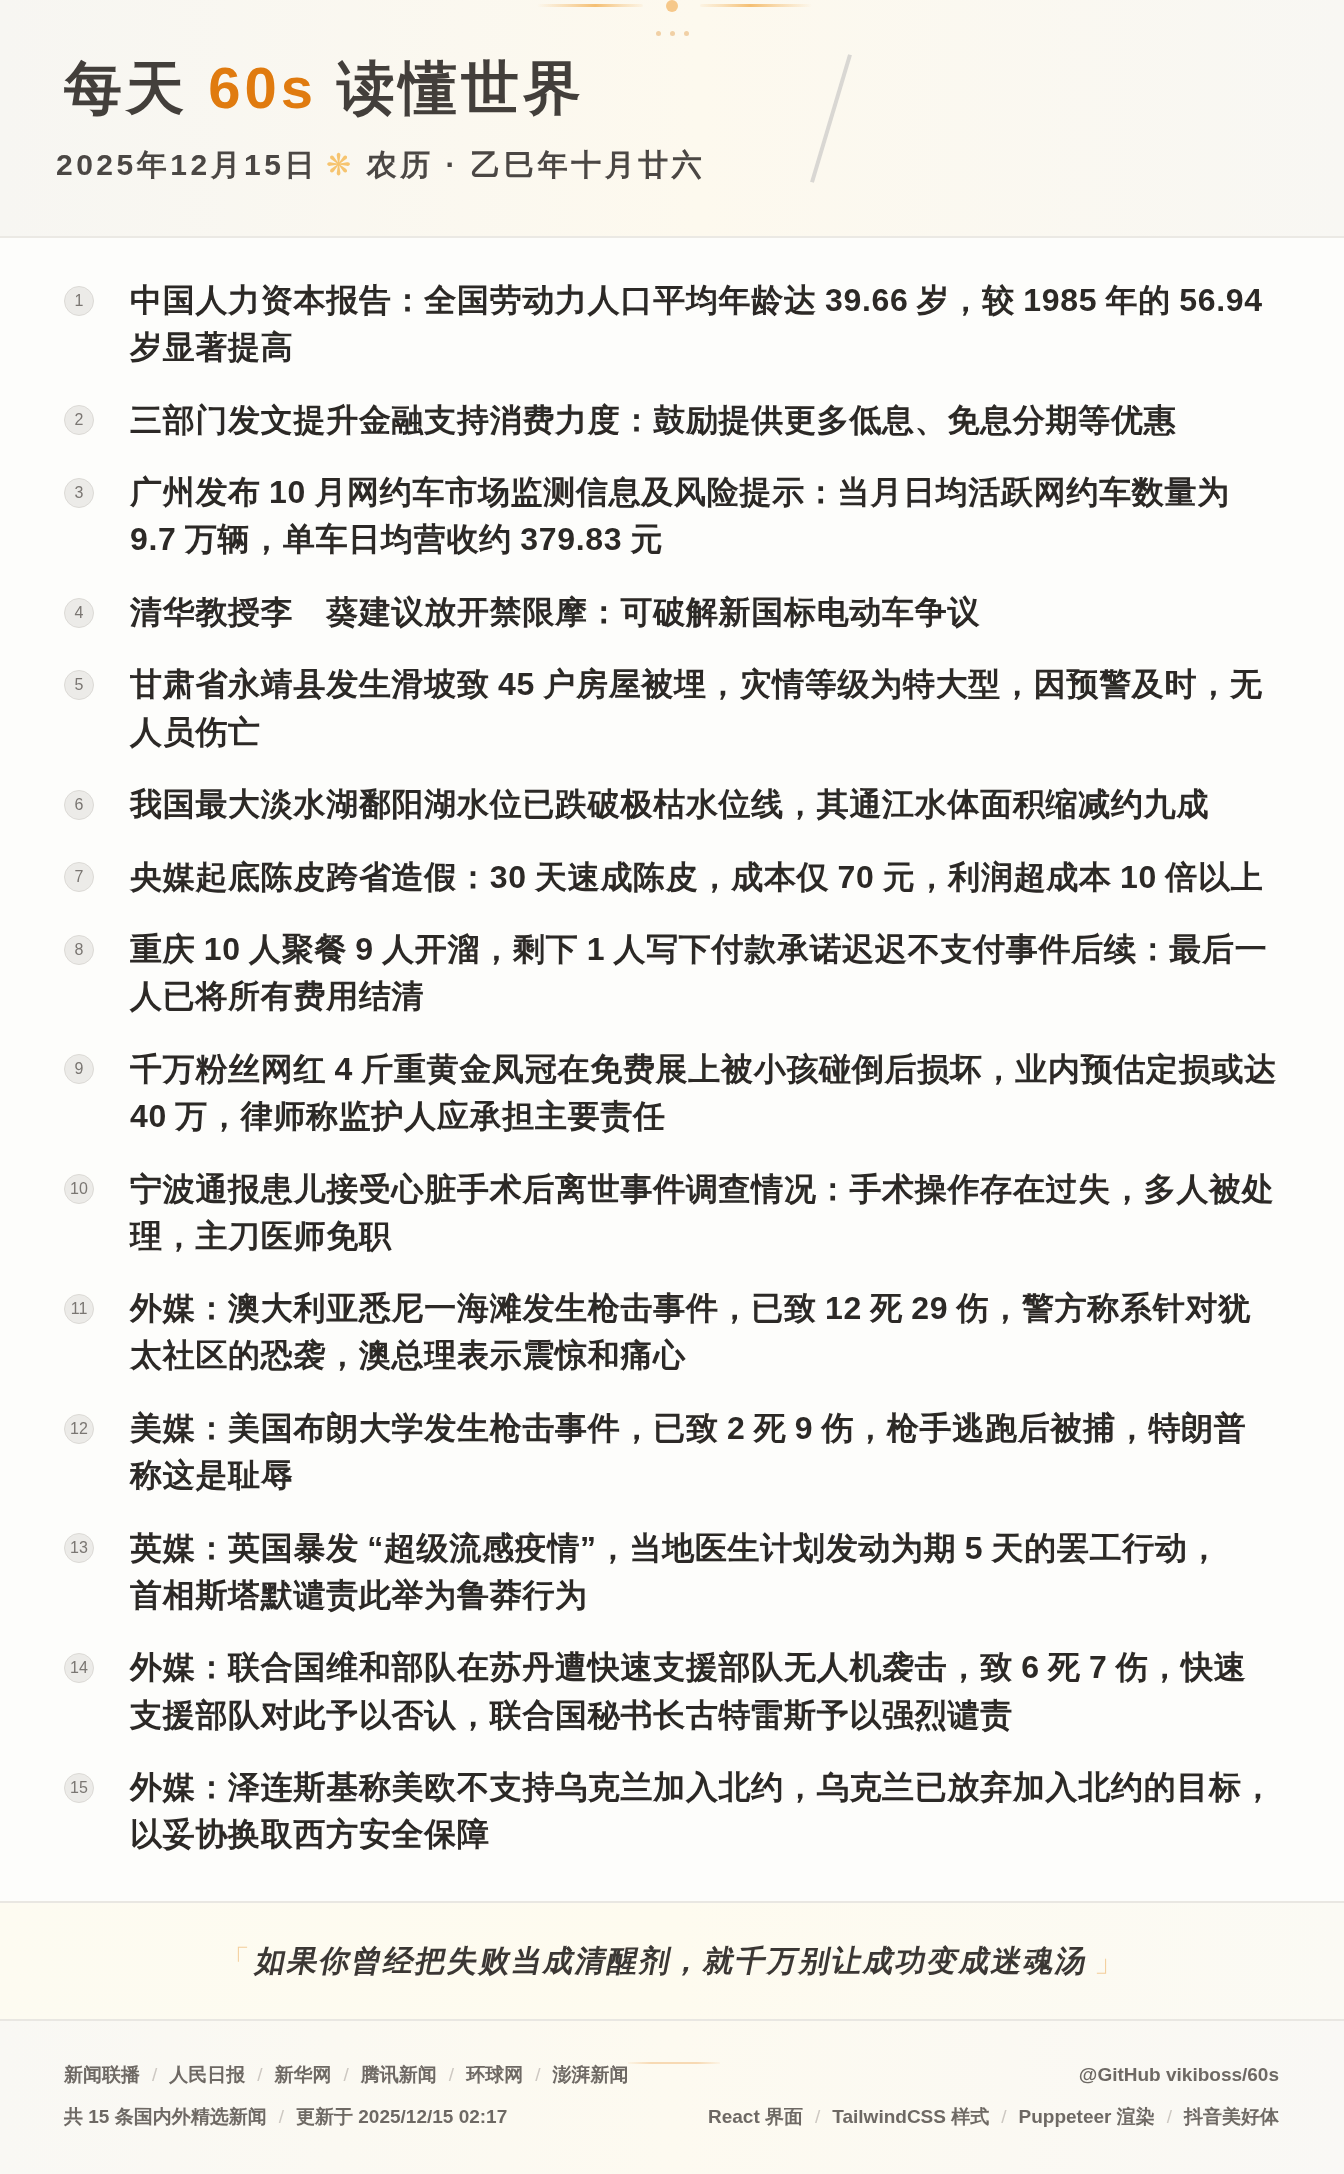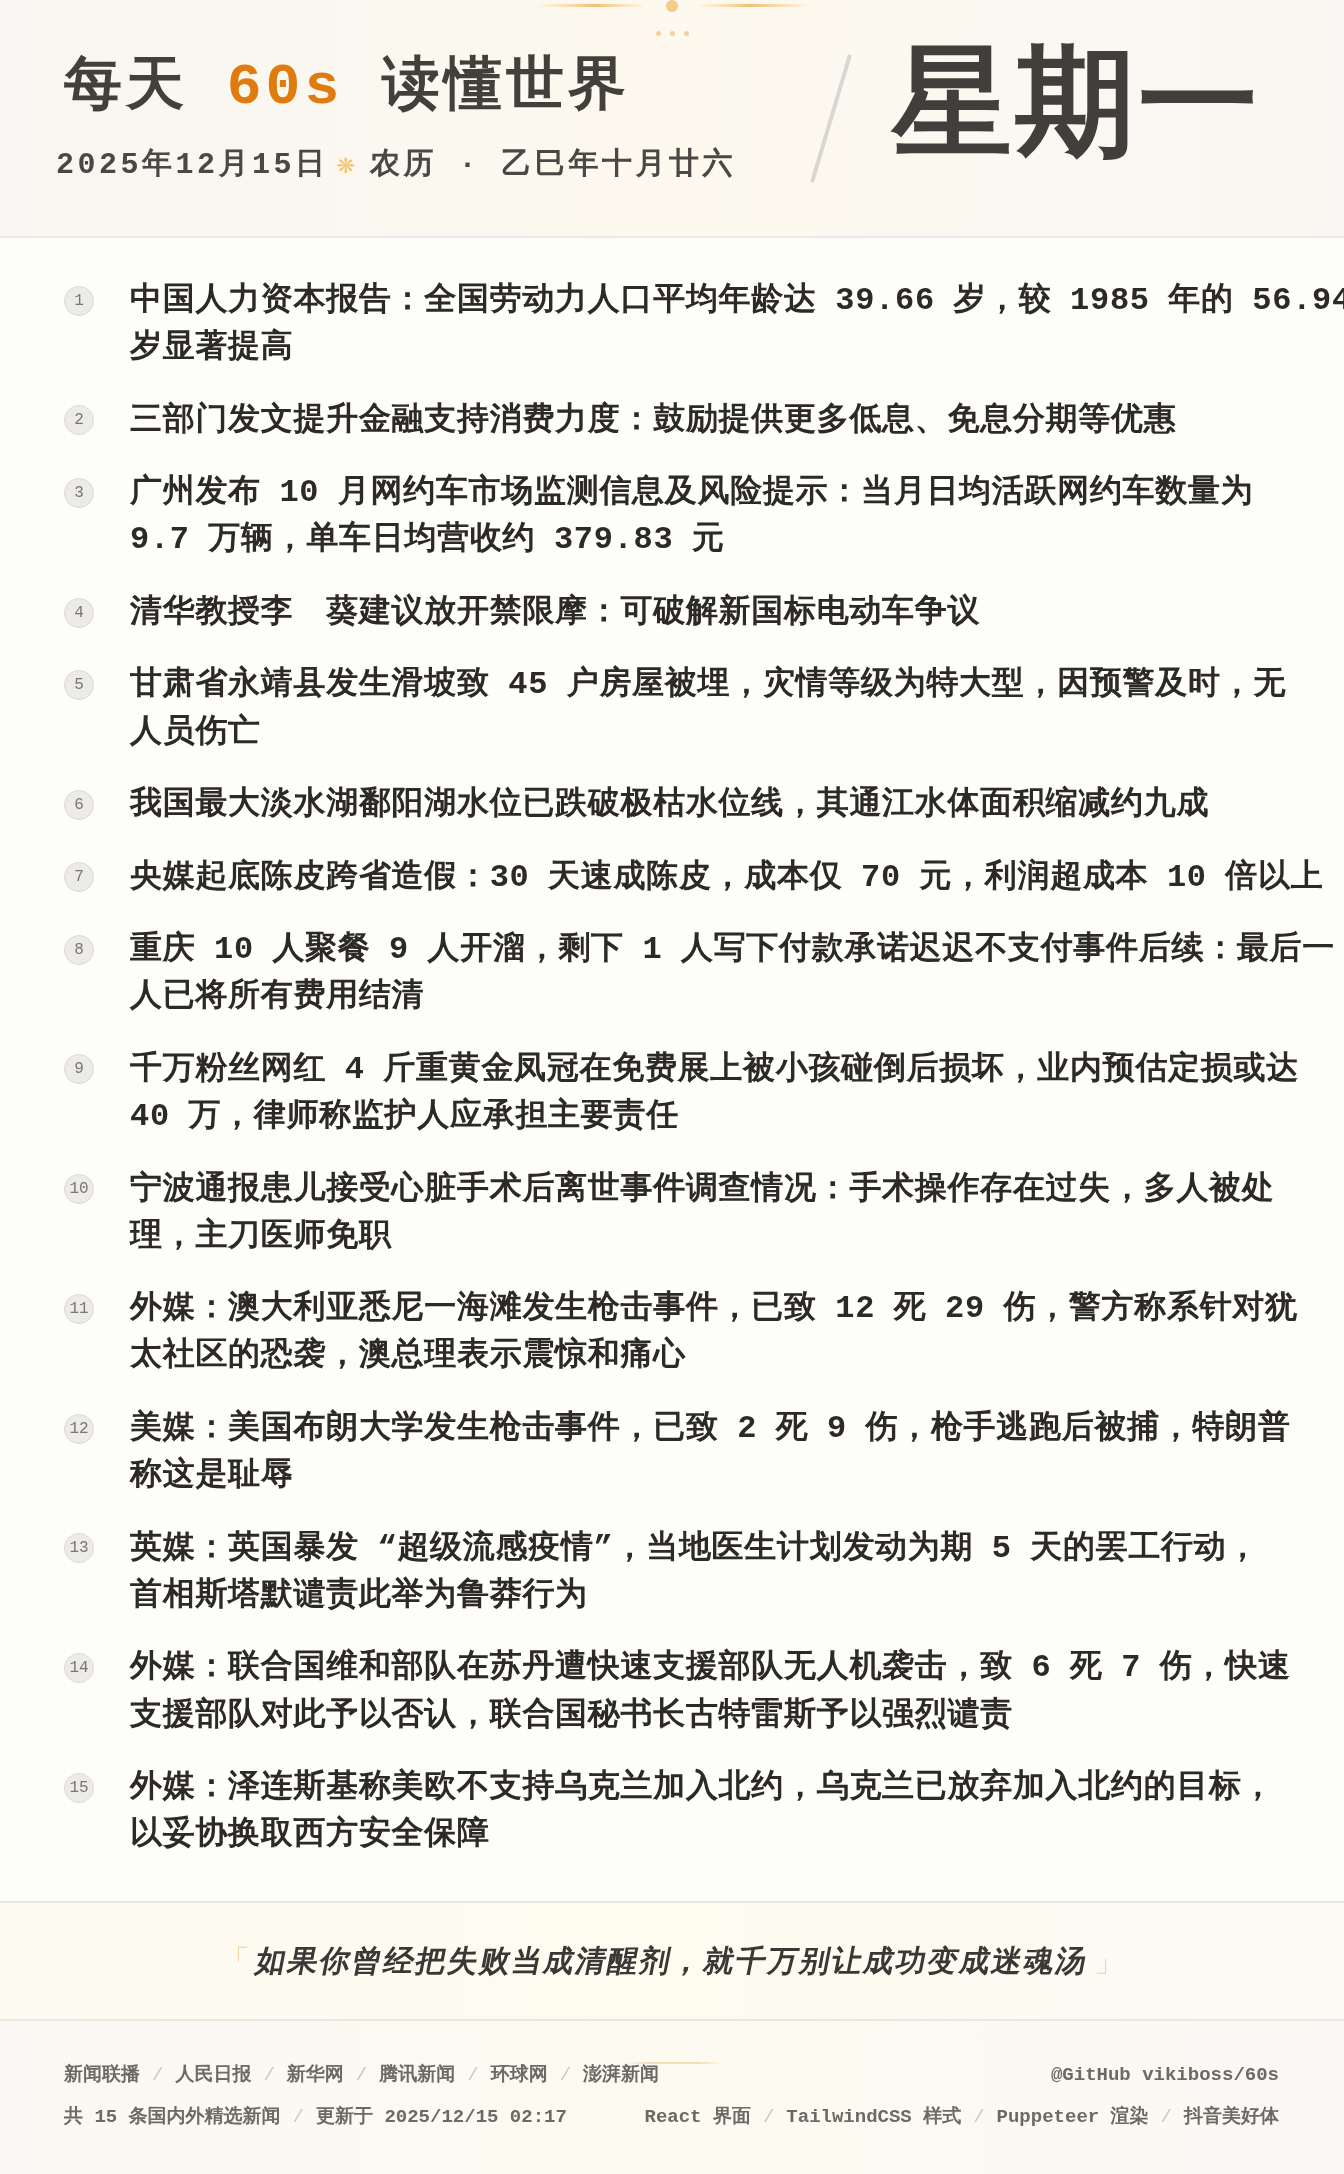--- a/index.html
+++ b/index.html
@@ -1,19 +1,19 @@
 <!DOCTYPE html>
 <html><head>
 <meta charset="utf-8">
 <style>
   html, body { margin: 0; padding: 0; }
   body { width: 1344px; height: 2174px; overflow: hidden; background: #fdfdfb; }
   .page {
     position: relative; width: 1344px; height: 2174px; overflow: hidden;
-    font-family: Liberation Mono, monospace;
+    font-family: Liberation Sans, sans-serif;
     background: var(--content-bg, #fdfdfb);
   }
 
   
   .header {
     position: absolute; left: 0; top: 0; width: 1344px; height: 236px;
     border-bottom: 2px solid #ebe9e4;
     background: linear-gradient(90deg, #f7f6f2 0%, #fdf9ee 52%, #f8f7f3 100%);
   }
   .deco-line { position: absolute; top: 4px; height: 3px; border-radius: 2px; }
@@ -113,21 +113,20 @@
       <span class="accent">60s</span>
       <span>读懂世界</span>
     </div>
 
     <div class="date-line">
       <span>2025年12月15日</span><span class="star">❋</span><span>农历 · 乙巳年十月廿六</span>
     </div>
 
     <div class="slash"></div>
 
-    <div class="weekday">星期一</div>
   </div>
 
   <ol class="news">
     <li class="item" aria-label="中国人力资本报告：全国劳动力人口平均年龄达 39.66 岁，较 1985 年的 32.25 岁显著提高">
       <span class="badge">1</span>
       <span class="line">中国人力资本报告：全国劳动力人口平均年龄达 39.66 岁，较 1985 年的 56.94</span>
       <span class="line">岁显著提高</span>
     </li>
     <li class="item" aria-label="三部门发文提升金融支持消费力度：鼓励提供更多低息、免息分期等优惠">
       <span class="badge">2</span>

